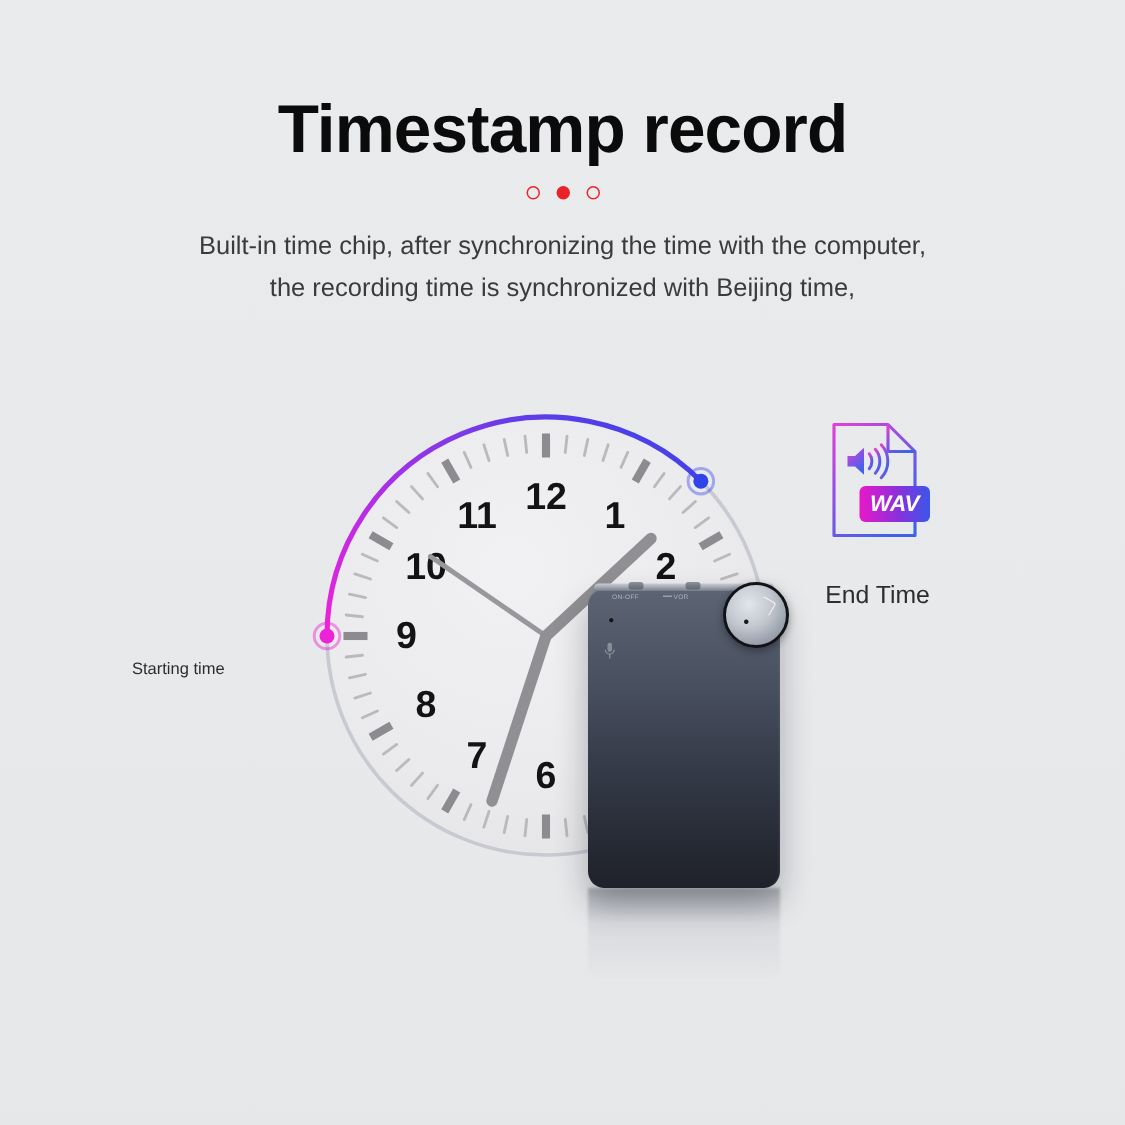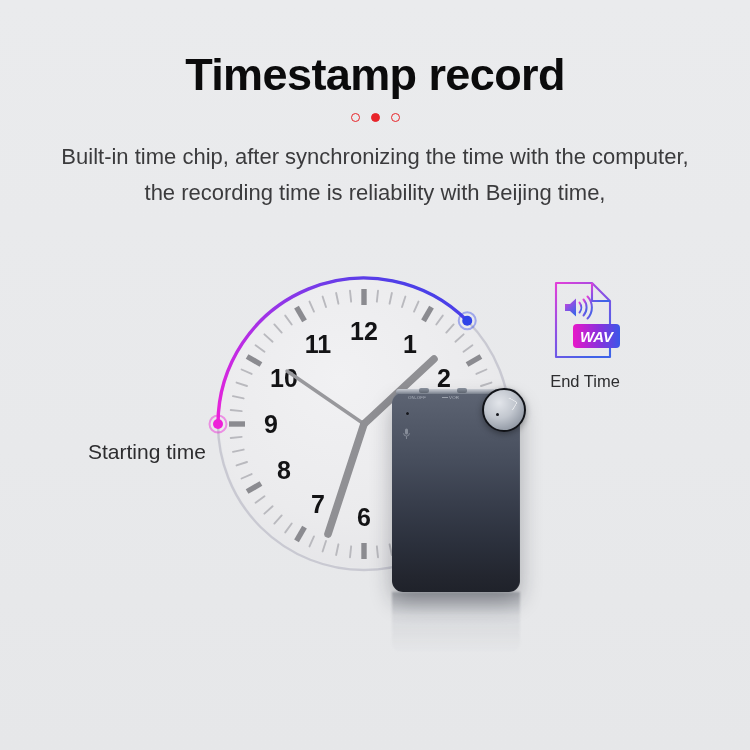--- a/index.html
+++ b/index.html
@@ -29,21 +29,21 @@
     top: 52px;
     width: 750px;
     text-align: center;
   }
   .title {
     font-size: 45px;
     font-weight: bold;
     color: #0b0b0c;
     letter-spacing: -0.6px;
     line-height: 1.0;
-    margin: 0;
+    margin: 11px;
     font-family: "Liberation Sans", sans-serif;
   }
   .dots {
     margin-top: 14px;
     height: 12px;
     display: flex;
     justify-content: center;
     align-items: center;
     gap: 11px;
   }
@@ -56,21 +56,21 @@
   .dot.hollow {
     border: 1.8px solid #e8242a;
     background: transparent;
   }
   .dot.solid {
     background: #e8242a;
     border: 1.8px solid #e8242a;
   }
   .subtitle {
     margin-top: 16px;
-    font-size: 22px;
+    font-size: 17px;
     color: #3b3b3d;
     line-height: 1.63;
     font-family: "Liberation Sans", sans-serif;
   }
   .subtitle div { white-space: nowrap; }
 
   
   .stage {
     position: absolute;
     left: 0;
@@ -222,34 +222,34 @@
     position: absolute;
     left: 552px;
     top: 278px;
     width: 68px;
     height: 84px;
     font-style: italic;
   }
   .endtime-label {
     position: absolute;
     left: 520px;
-    top: 372px;
+    top: 388px;
     width: 130px;
     text-align: center;
     font-size: 16.5px;
     color: #2d2d2f;
     font-family: "Liberation Sans", sans-serif;
   }
 
   
   .starting-label {
     position: absolute;
     left: 88px;
     top: 440px;
-    font-size: 21px;
+    font-size: 11px;
     color: #2d2d2f;
     font-family: "Liberation Sans", sans-serif;
     white-space: nowrap;
   }
 </style>
 </head>
 <body>
 
 <div id="page">
 
@@ -257,21 +257,21 @@
     <h1 class="title">Timestamp record</h1>
 
     <div class="dots">
       <span class="dot hollow"></span>
       <span class="dot solid"></span>
       <span class="dot hollow"></span>
     </div>
 
     <div class="subtitle">
       <div>Built-in time chip, after synchronizing the time with the computer,</div>
-      <div>the recording time is reliability with Beijing time,</div>
+      <div>the recording time is synchronized with Beijing time,</div>
     </div>
   </div>
 
   <div class="stage">
 
     <div class="clock-wrap">
       <svg class="clock-svg" width="312" height="312" viewBox="0 0 312 312">
         <defs>
           <linearGradient id="arcGrad" x1="0" y1="1" x2="1" y2="0">
             <stop offset="0%" stop-color="#ee22d8"></stop>

